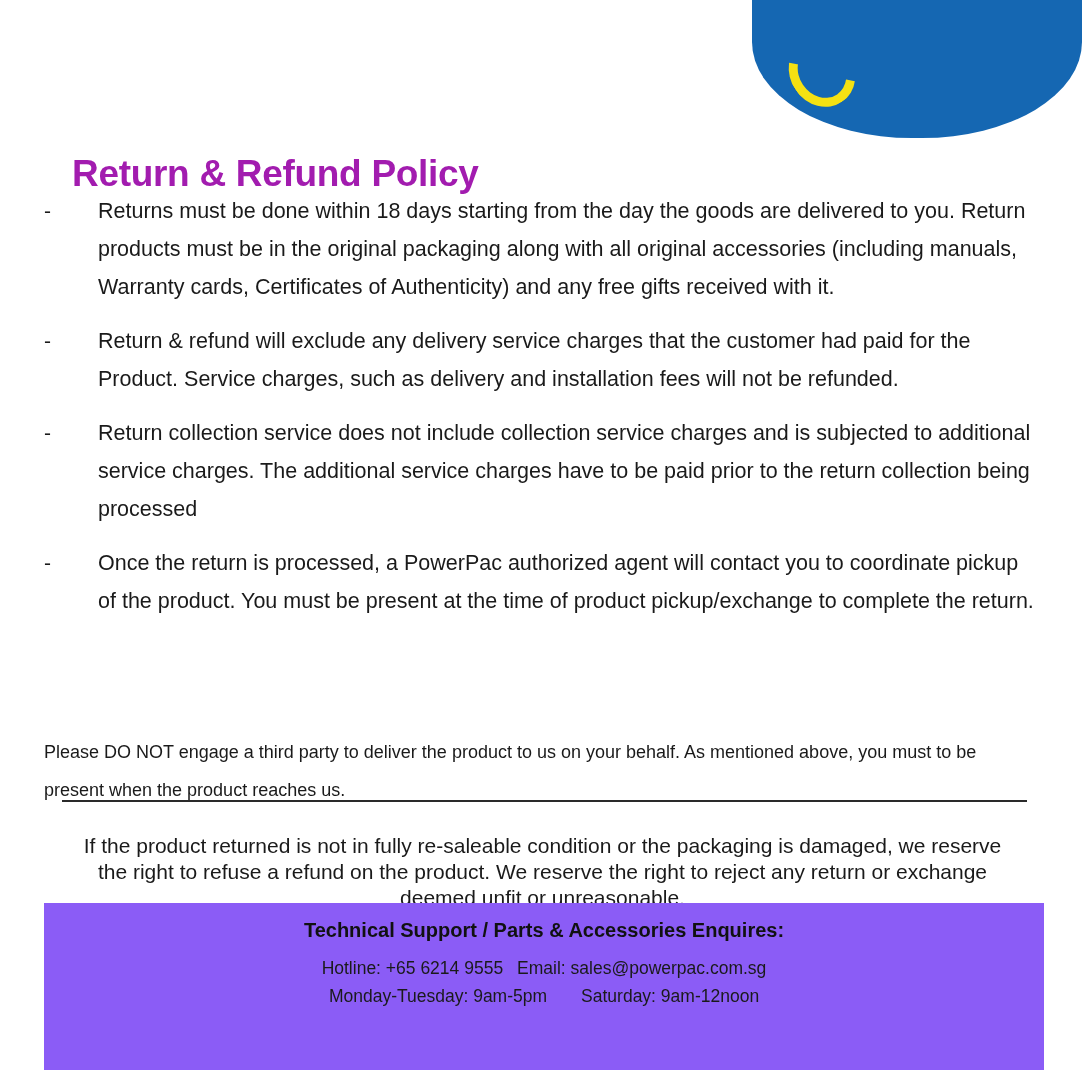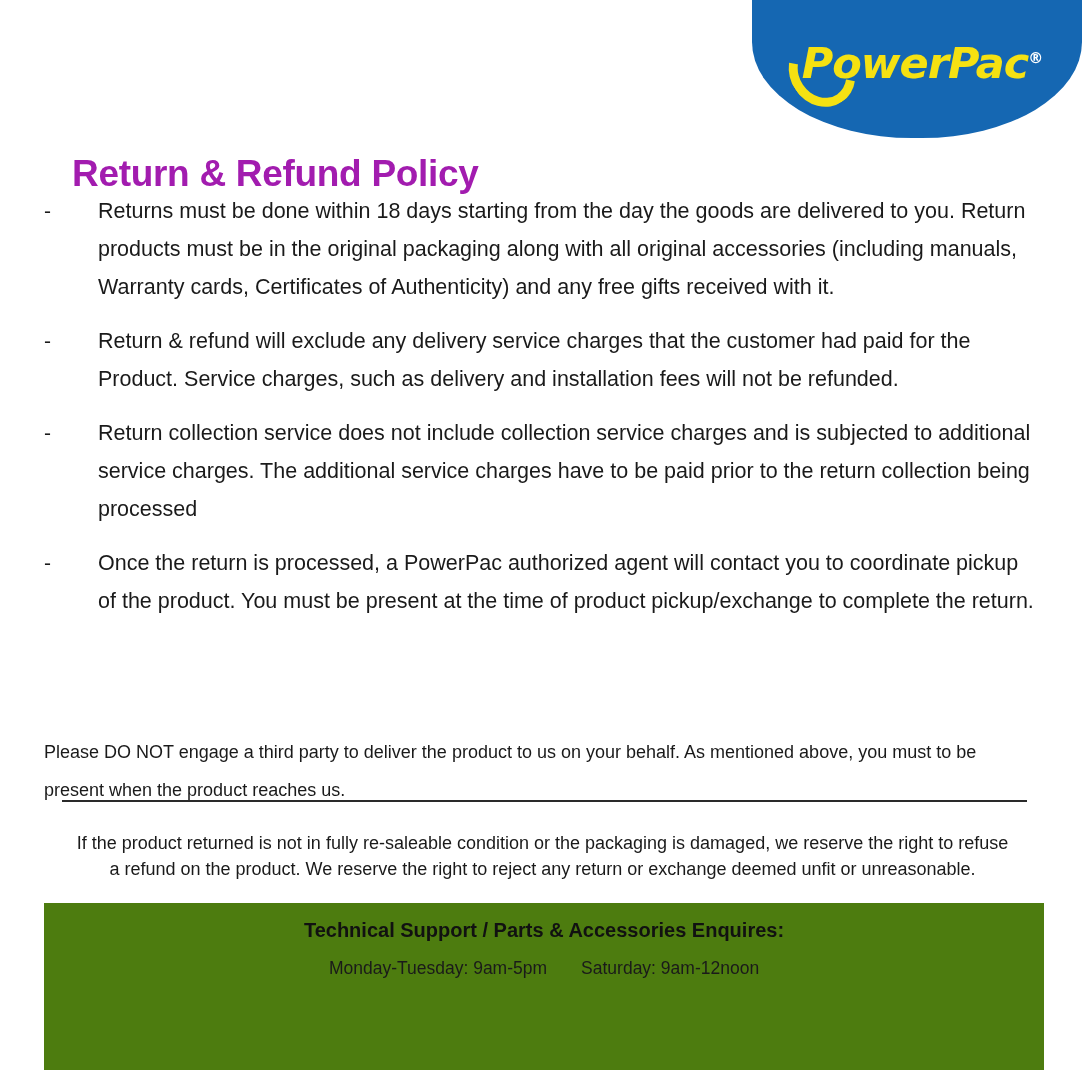--- a/index.html
+++ b/index.html
@@ -125,33 +125,33 @@
     background: #2a2a2a;
   }
 
   
   .fineprint {
     position: absolute;
     left: 70px;
     top: 812px;
     width: 945px;
     text-align: center;
-    font-size: 18px;
+    font-size: 21px;
     line-height: 26px;
     color: #1a1a1a;
   }
 
   
   .footer {
     position: absolute;
     left: 44px;
     top: 903px;
     width: 1000px;
     height: 167px;
-    background: #4d7c0f;
+    background: #8b5cf6;
     padding-top: 16px;
     box-sizing: border-box;
     text-align: center;
   }
   .footer-heading {
     font-size: 20px;
     font-weight: bold;
     color: #111111;
     margin-bottom: 12px;
   }
@@ -168,23 +168,20 @@
     display: inline-block;
     width: 34px;
   }
 </style>
 </head>
 <body>
 
 <div class="logo-wrap">
   <div class="logo-shape"></div>
   <div class="logo-swoosh"></div>
-  <div class="logo-text">
-    <span>PowerPac</span><span class="reg">®</span>
-  </div>
 </div>
 
 <h1 class="page-title">Return &amp; Refund Policy</h1>
 
 <div class="policy-list">
 
   <div class="policy-item">
     <div class="dash">-</div>
     <div class="policy-text">Returns must be done within 18 days starting from the day the goods are delivered to you. Return products must be in the original packaging along with all original accessories (including manuals, Warranty cards, Certificates of Authenticity) and any free gifts received with it.</div>
   </div>
@@ -208,15 +205,18 @@
 
 <p class="closing">Please DO NOT engage a third party to deliver the product to us on your behalf. As mentioned above, you must to be present when the product reaches us.</p>
 
 <div class="divider"></div>
 
 <p class="fineprint">If the product returned is not in fully re-saleable condition or the packaging is damaged, we reserve the right to refuse a refund on the product. We reserve the right to reject any return or exchange deemed unfit or unreasonable.</p>
 
 <div class="footer">
   <div class="footer-heading">Technical Support / Parts &amp; Accessories Enquires:</div>
   <div class="footer-line">
+    <span>Hotline: +65 6214 9555</span><span class="gap"></span><span>Email: sales@powerpac.com.sg</span>
+  </div>
+  <div class="footer-line">
     <span>Monday-Tuesday: 9am-5pm</span><span class="biggap"></span><span>Saturday: 9am-12noon</span>
   </div>
 </div>
 
 </body></html>

